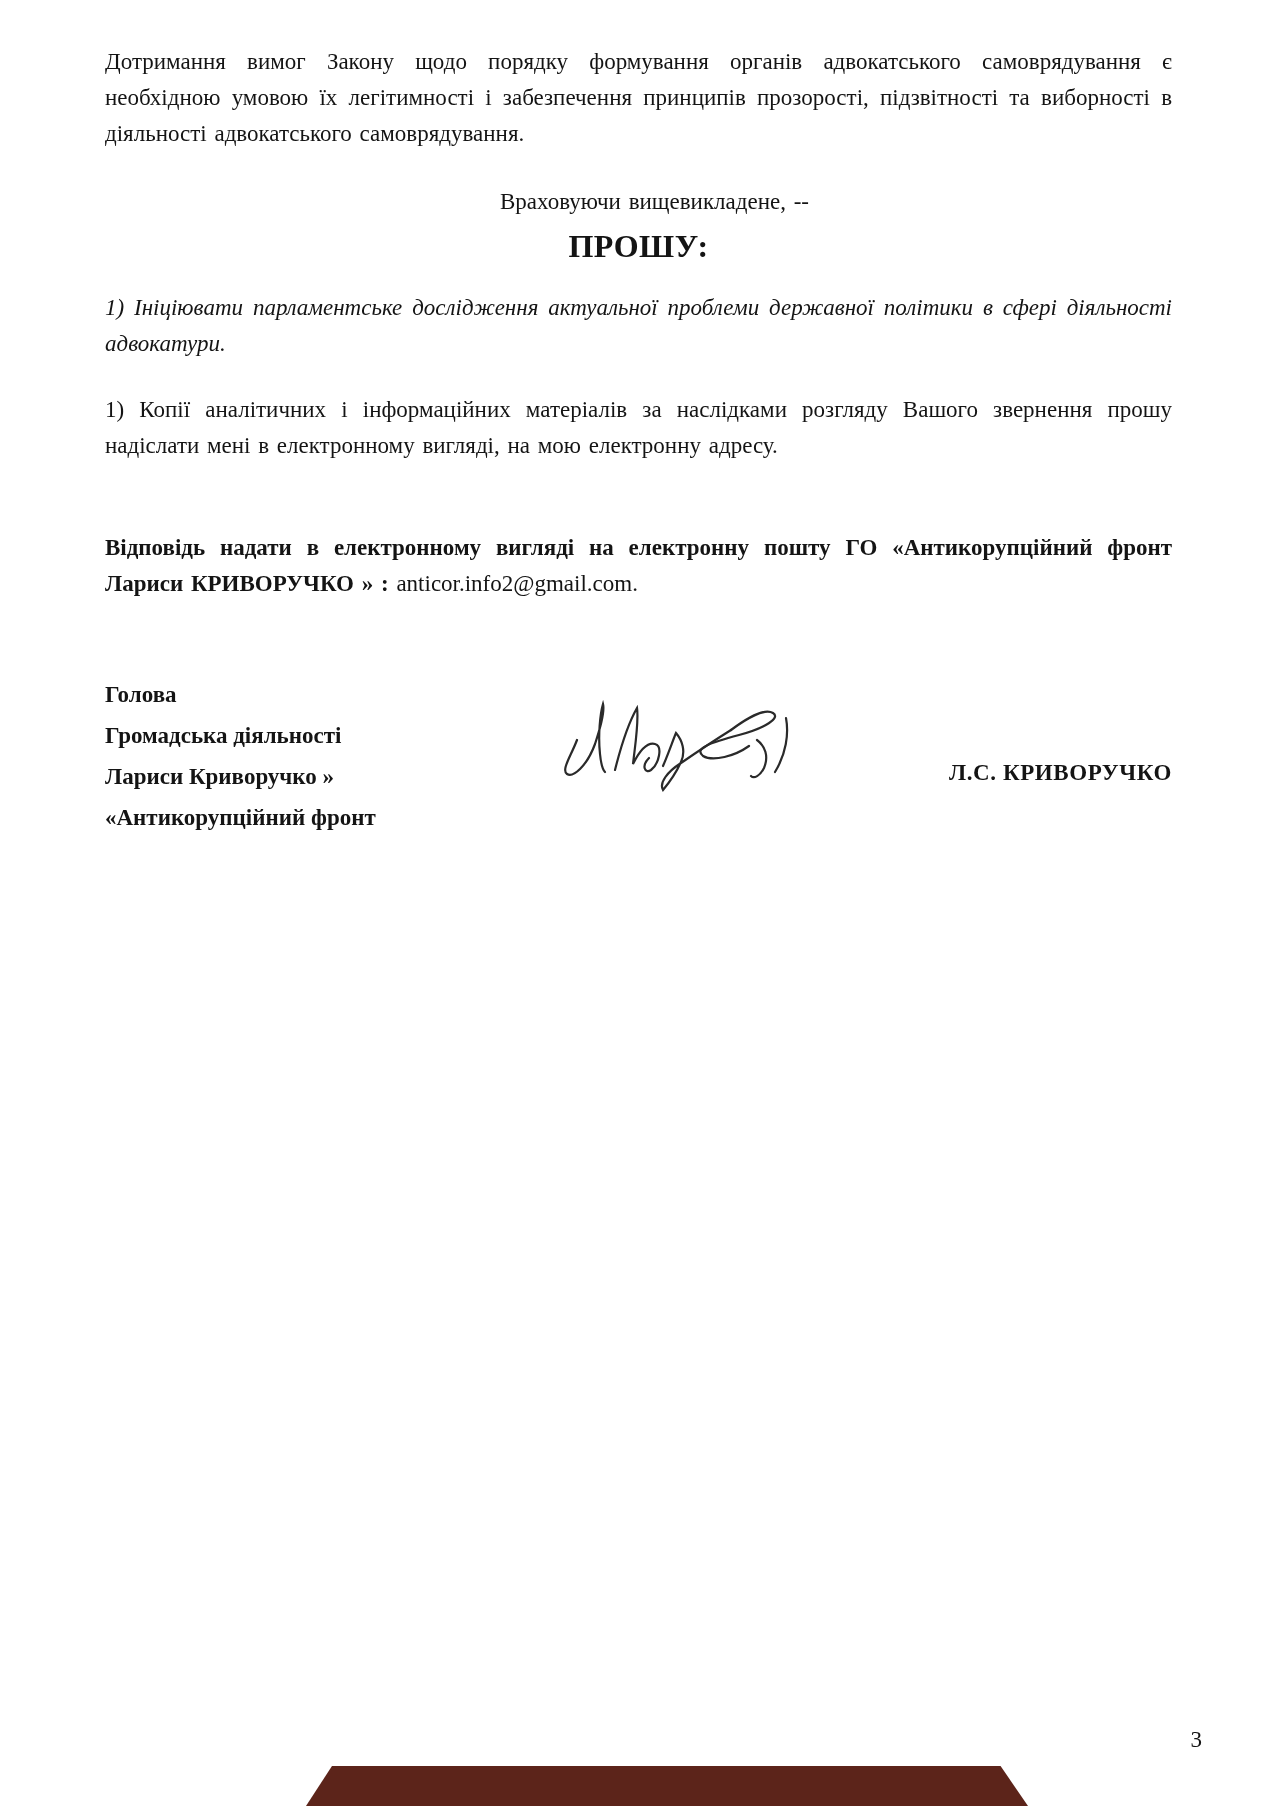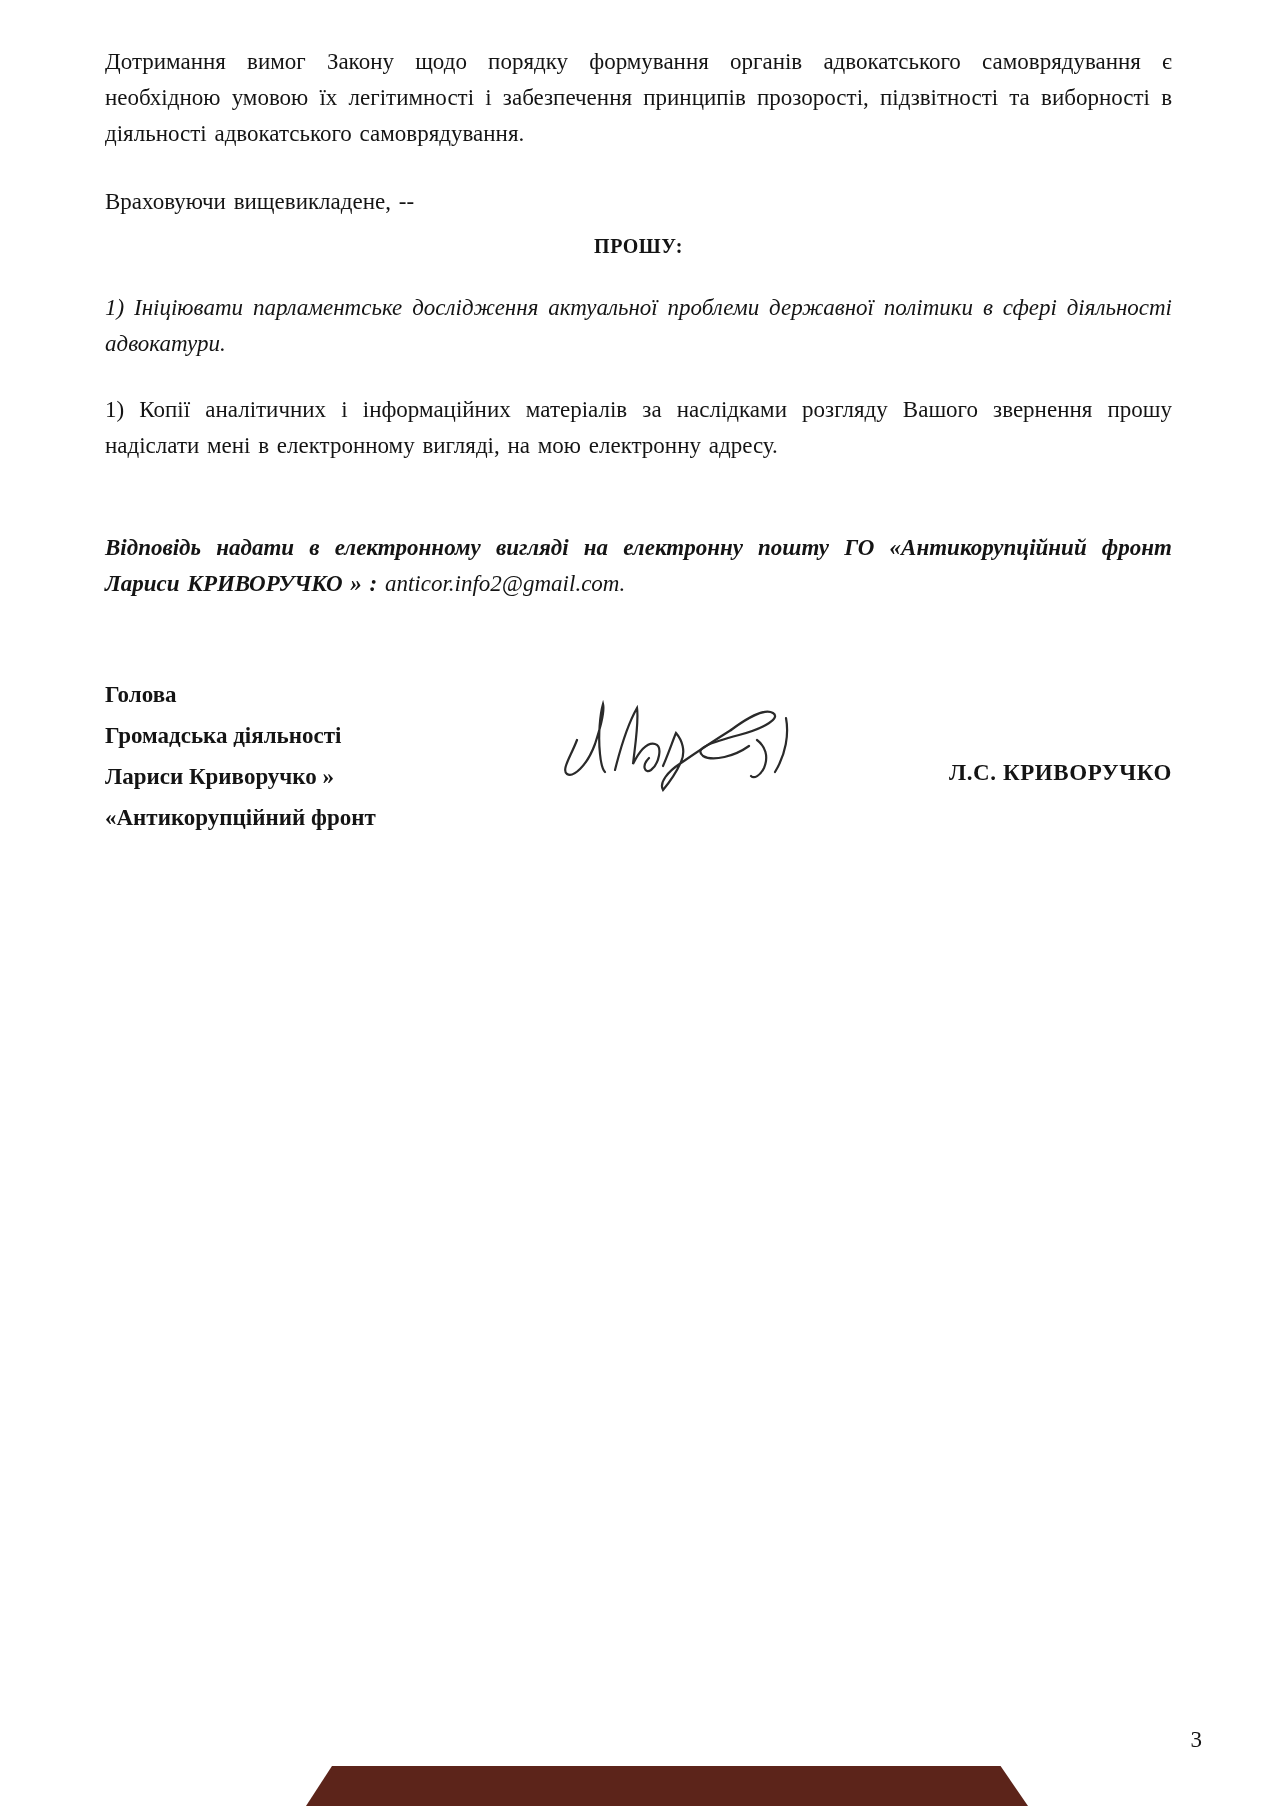--- a/index.html
+++ b/index.html
@@ -21,35 +21,34 @@
   }
   .para {
     margin: 0;
     font-size: 23px;
     line-height: 36px;
     text-align: justify;
     word-spacing: 2px;
   }
   .p1 { margin-top: 44px; }
   .p2 { margin-top: 30px; }
-  .p3 { margin-top: 32px; text-align: left; }
+  .p3 { margin-top: 32px; text-align: center; margin-left: 32px; }
   .heading {
     margin: 8px 0 0 0;
-    font-size: 20px;
+    font-size: 32px;
     line-height: 36px;
     font-weight: bold;
     text-align: center;
     letter-spacing: 0.5px;
   }
   .item1 { margin-top: 26px; font-style: italic; }
   .item2 { margin-top: 30px; }
   .respond {
     margin-top: 66px;
     font-weight: bold;
-    font-style: italic;
   }
   .respond .email { font-weight: normal; }
   .sig-section {
     position: relative;
     margin-top: 72px;
     height: 220px;
   }
   .sig-lines {
     font-size: 23px;
     line-height: 41px;

